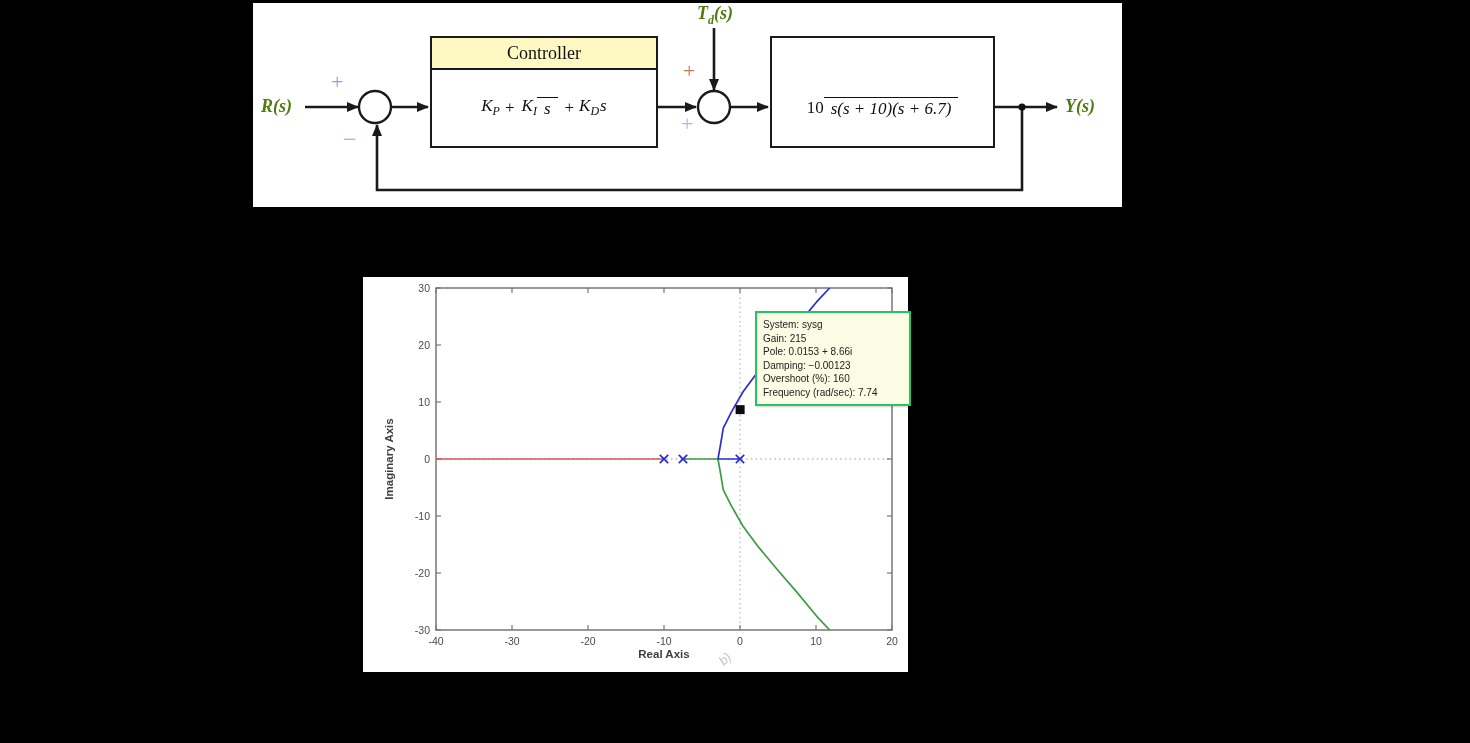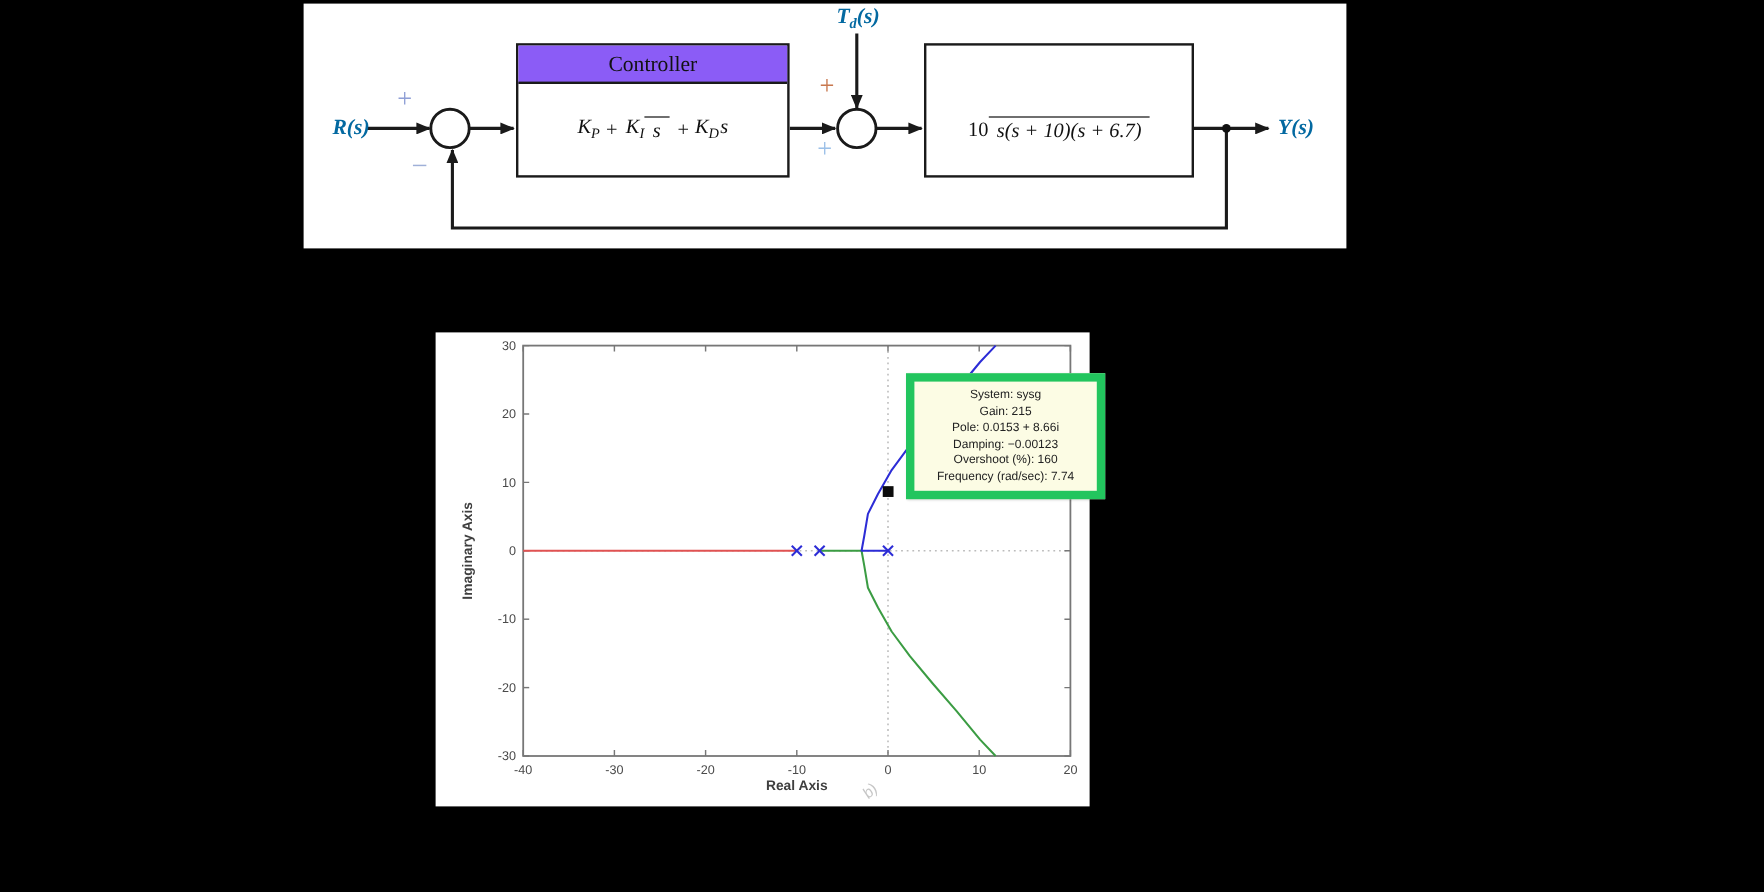--- a/index.html
+++ b/index.html
@@ -4,40 +4,40 @@
 <style>
   html,body{margin:0;padding:0;background:#000;}
   .stage{position:relative;width:1470px;height:743px;background:#000;overflow:hidden;
          font-family:"Liberation Sans",sans-serif;}
   .panel{position:absolute;background:#fff;}
   .diagram-panel{left:253px;top:3px;width:869px;height:204px;}
   .plot-panel{left:363px;top:277px;width:545px;height:395px;}
   svg.abs{position:absolute;left:0;top:0;}
 
   
-  .sig{position:absolute;font:600 italic 18px "Liberation Serif",serif;color:#0369a1;white-space:nowrap;}
+  .sig{position:absolute;font:600 italic 18px "Liberation Serif",serif;color:#4d7c0f;white-space:nowrap;}
   .sig sub{font-size:12px;font-style:italic;}
   .sign{position:absolute;font:400 22px "Liberation Serif",serif;line-height:1;}
   .block{position:absolute;border:2px solid #1a1a1a;background:#fff;box-sizing:border-box;}
-  .block .hdr{height:30px;background:#8b5cf6;border-bottom:2px solid #1a1a1a;display:flex;
+  .block .hdr{height:30px;background:#fef9c3;border-bottom:2px solid #1a1a1a;display:flex;
               align-items:center;justify-content:center;
               font:400 18px "Liberation Serif",serif;color:#111;}
   .block .bbody{position:absolute;left:0;right:0;top:32px;bottom:0;display:flex;align-items:center;
                justify-content:center;font:italic 17px "Liberation Serif",serif;color:#111;}
   .block sub{font-size:12px;}
   .op{font-style:normal;margin:0 5px;}
   .frac{display:inline-flex;align-items:center;margin:0 2px;}
   .frac .den{border-top:1.5px solid #111;padding:1px 7px 0;}
   .upright{font-style:normal;}
   .kvar{margin-left:1px;}
 
   
   .tooltip{position:absolute;left:392px;top:34px;width:140px;background:#fcfce4;
-           border:7px solid #22c55e;box-shadow:1px 1px 2px rgba(0,0,0,.18);
-           padding:5px 6px;font:10px/13.5px "Liberation Sans",sans-serif;color:#222;text-align:center;}
+           border:2px solid #22c55e;box-shadow:1px 1px 2px rgba(0,0,0,.18);
+           padding:5px 6px;font:10px/13.5px "Liberation Sans",sans-serif;color:#222;}
   .tooltip div{white-space:nowrap;}
 </style>
 </head>
 <body>
 
 <div class="stage">
 
   <section class="panel diagram-panel">
     <svg class="abs" width="869" height="204" viewBox="0 0 869 204">
       <defs>
@@ -54,21 +54,21 @@
       <line x1="461" y1="25" x2="461" y2="87" stroke="#1a1a1a" stroke-width="2.6" marker-end="url(#ah)"></line>
       <line x1="477" y1="104" x2="515" y2="104" stroke="#1a1a1a" stroke-width="2.6" marker-end="url(#ah)"></line>
       <line x1="742" y1="104" x2="804" y2="104" stroke="#1a1a1a" stroke-width="2.6" marker-end="url(#ah)"></line>
 
       <circle cx="122" cy="104" r="16" fill="#fff" stroke="#1a1a1a" stroke-width="2.4"></circle>
       <circle cx="461" cy="104" r="16" fill="#fff" stroke="#1a1a1a" stroke-width="2.4"></circle>
 
       <circle cx="769" cy="104" r="3.6" fill="#111"></circle>
     </svg>
 
-    <div class="sig" style="left:24px;top:93px;">R(s)</div>
+    <div class="sig" style="left:8px;top:93px;">R(s)</div>
     <div class="sig" style="left:436px;top:0px;width:52px;text-align:center;"><span>T</span><sub>d</sub><span>(s)</span></div>
     <div class="sig" style="left:812px;top:93px;">Y(s)</div>
 
     <div class="sign" style="left:78px;top:68px;color:#8f9fd6;">+</div>
     <div class="sign" style="left:90px;top:124px;color:#9fb0d8;font-size:24px;">−</div>
     <div class="sign" style="left:430px;top:57px;color:#c8784f;">+</div>
     <div class="sign" style="left:428px;top:110px;color:#9cc0e8;">+</div>
 
     <div class="block" style="left:177px;top:33px;width:228px;height:112px;">
       <div class="hdr">Controller</div>

